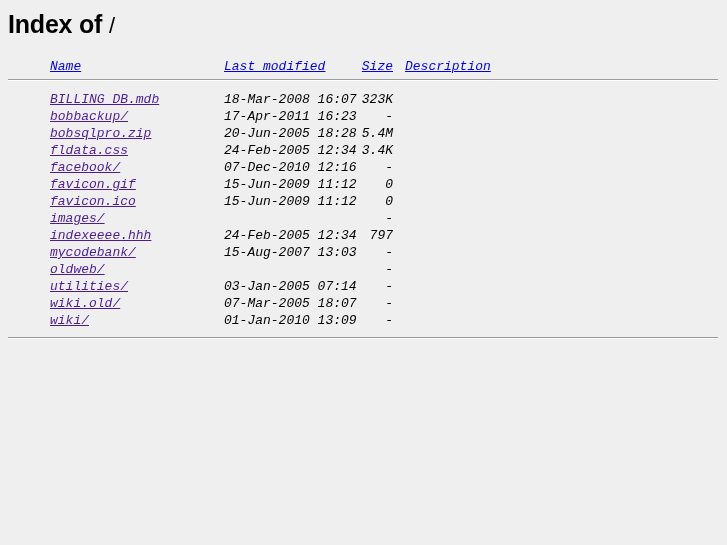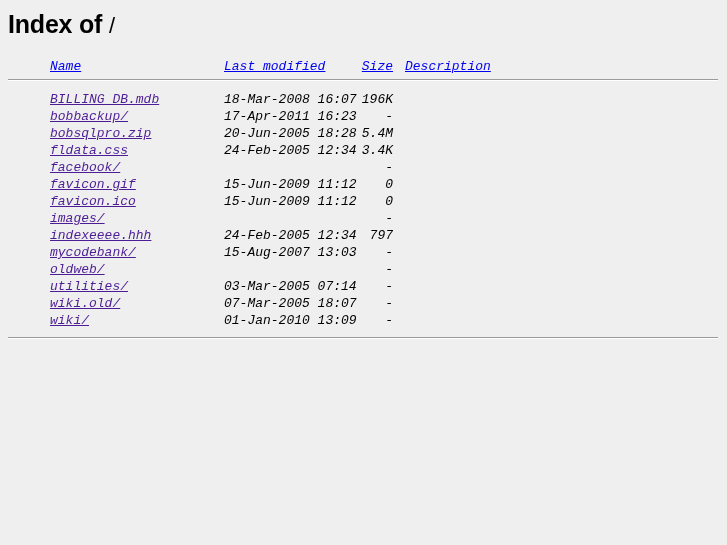--- a/index.html
+++ b/index.html
@@ -108,31 +108,31 @@
 <div class="listing">
 
   <div class="row hdr">
     <span class="col-name"><a href="#">Name</a></span>
     <span class="col-date"><a href="#">Last modified</a></span>
     <span class="col-size"><a href="#">Size</a></span>
     <span class="col-desc"><a href="#">Description</a></span>
   </div>
 
   <div id="rows-container">
-      <div class="row" style="top: 92px;"><span class="col-name"><a class="file-link" href="#">BILLING_DB.mdb</a></span><span class="col-date">18-Mar-2008 16:07</span><span class="col-size">196K</span><span class="col-desc"></span></div>
+      <div class="row" style="top: 92px;"><span class="col-name"><a class="file-link" href="#">BILLING_DB.mdb</a></span><span class="col-date">18-Mar-2008 16:07</span><span class="col-size">323K</span><span class="col-desc"></span></div>
       <div class="row" style="top: 109px;"><span class="col-name"><a class="file-link" href="#">bobbackup/</a></span><span class="col-date">17-Apr-2011 16:23</span><span class="col-size">-</span><span class="col-desc"></span></div>
       <div class="row" style="top: 126px;"><span class="col-name"><a class="file-link" href="#">bobsqlpro.zip</a></span><span class="col-date">20-Jun-2005 18:28</span><span class="col-size">5.4M</span><span class="col-desc"></span></div>
       <div class="row" style="top: 143px;"><span class="col-name"><a class="file-link" href="#">fldata.css</a></span><span class="col-date">24-Feb-2005 12:34</span><span class="col-size">3.4K</span><span class="col-desc"></span></div>
-      <div class="row" style="top: 160px;"><span class="col-name"><a class="file-link" href="#">facebook/</a></span><span class="col-size">-</span><span class="col-desc"></span></div>
+      <div class="row" style="top: 160px;"><span class="col-name"><a class="file-link" href="#">facebook/</a></span><span class="col-date">07-Dec-2010 12:16</span><span class="col-size">-</span><span class="col-desc"></span></div>
       <div class="row" style="top: 177px;"><span class="col-name"><a class="file-link" href="#">favicon.gif</a></span><span class="col-date">15-Jun-2009 11:12</span><span class="col-size">0</span><span class="col-desc"></span></div>
       <div class="row" style="top: 194px;"><span class="col-name"><a class="file-link" href="#">favicon.ico</a></span><span class="col-date">15-Jun-2009 11:12</span><span class="col-size">0</span><span class="col-desc"></span></div>
       <div class="row" style="top: 211px;"><span class="col-name"><a class="file-link" href="#">images/</a></span><span class="col-size">-</span><span class="col-desc"></span></div>
       <div class="row" style="top: 228px;"><span class="col-name"><a class="file-link" href="#">indexeeee.hhh</a></span><span class="col-date">24-Feb-2005 12:34</span><span class="col-size">797</span><span class="col-desc"></span></div>
       <div class="row" style="top: 245px;"><span class="col-name"><a class="file-link" href="#">mycodebank/</a></span><span class="col-date">15-Aug-2007 13:03</span><span class="col-size">-</span><span class="col-desc"></span></div>
       <div class="row" style="top: 262px;"><span class="col-name"><a class="file-link" href="#">oldweb/</a></span><span class="col-size">-</span><span class="col-desc"></span></div>
-      <div class="row" style="top: 279px;"><span class="col-name"><a class="file-link" href="#">utilities/</a></span><span class="col-date">03-Mar-2005 07:14</span><span class="col-size">-</span><span class="col-desc"></span></div>
+      <div class="row" style="top: 279px;"><span class="col-name"><a class="file-link" href="#">utilities/</a></span><span class="col-date">03-Jan-2005 07:14</span><span class="col-size">-</span><span class="col-desc"></span></div>
       <div class="row" style="top: 296px;"><span class="col-name"><a class="file-link" href="#">wiki.old/</a></span><span class="col-date">07-Mar-2005 18:07</span><span class="col-size">-</span><span class="col-desc"></span></div>
       <div class="row" style="top: 313px;"><span class="col-name"><a class="file-link" href="#">wiki/</a></span><span class="col-date">01-Jan-2010 13:09</span><span class="col-size">-</span><span class="col-desc"></span></div>
     </div>
 </div>
 
 <hr class="rule rule-top">
 <hr class="rule rule-bottom">
 
 </body></html>

